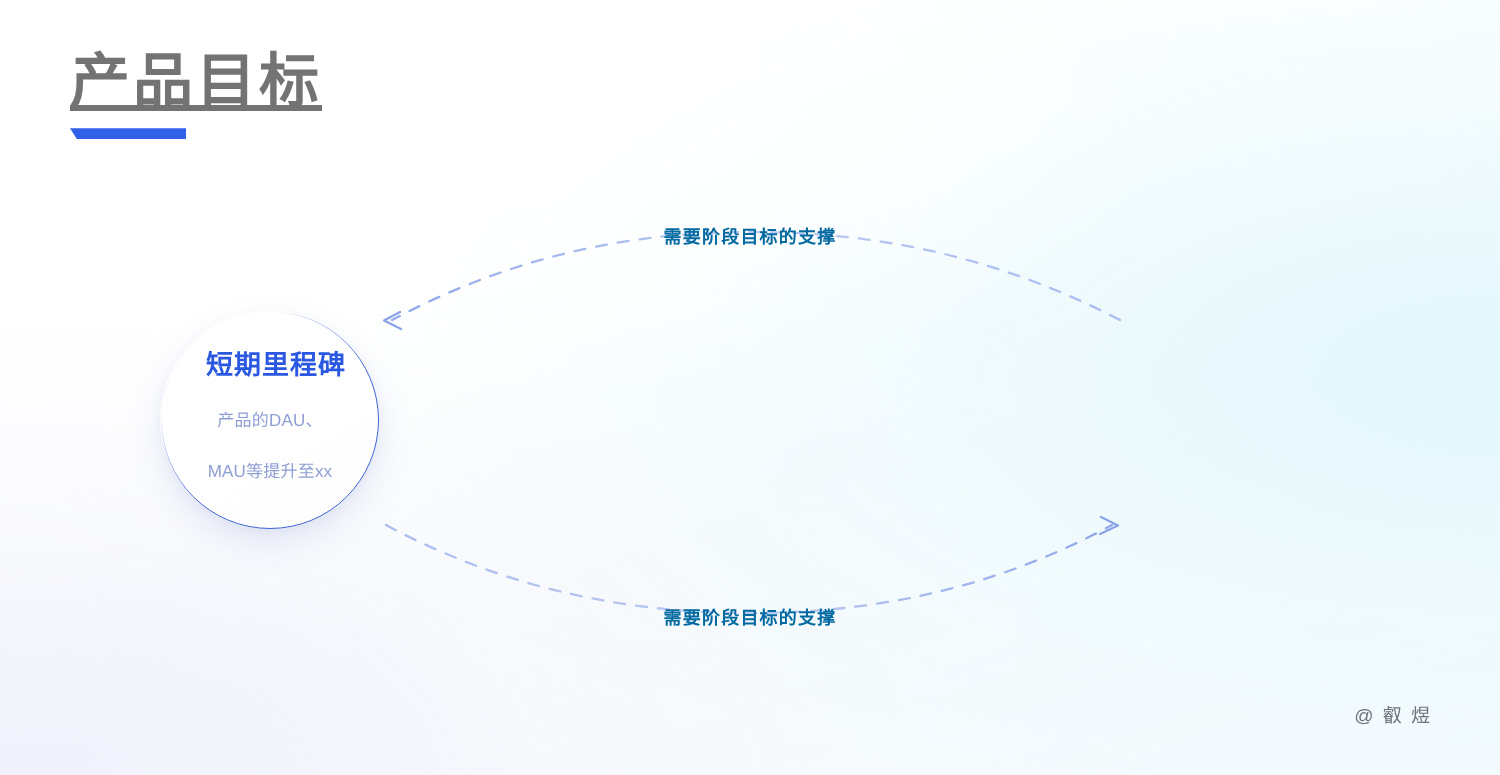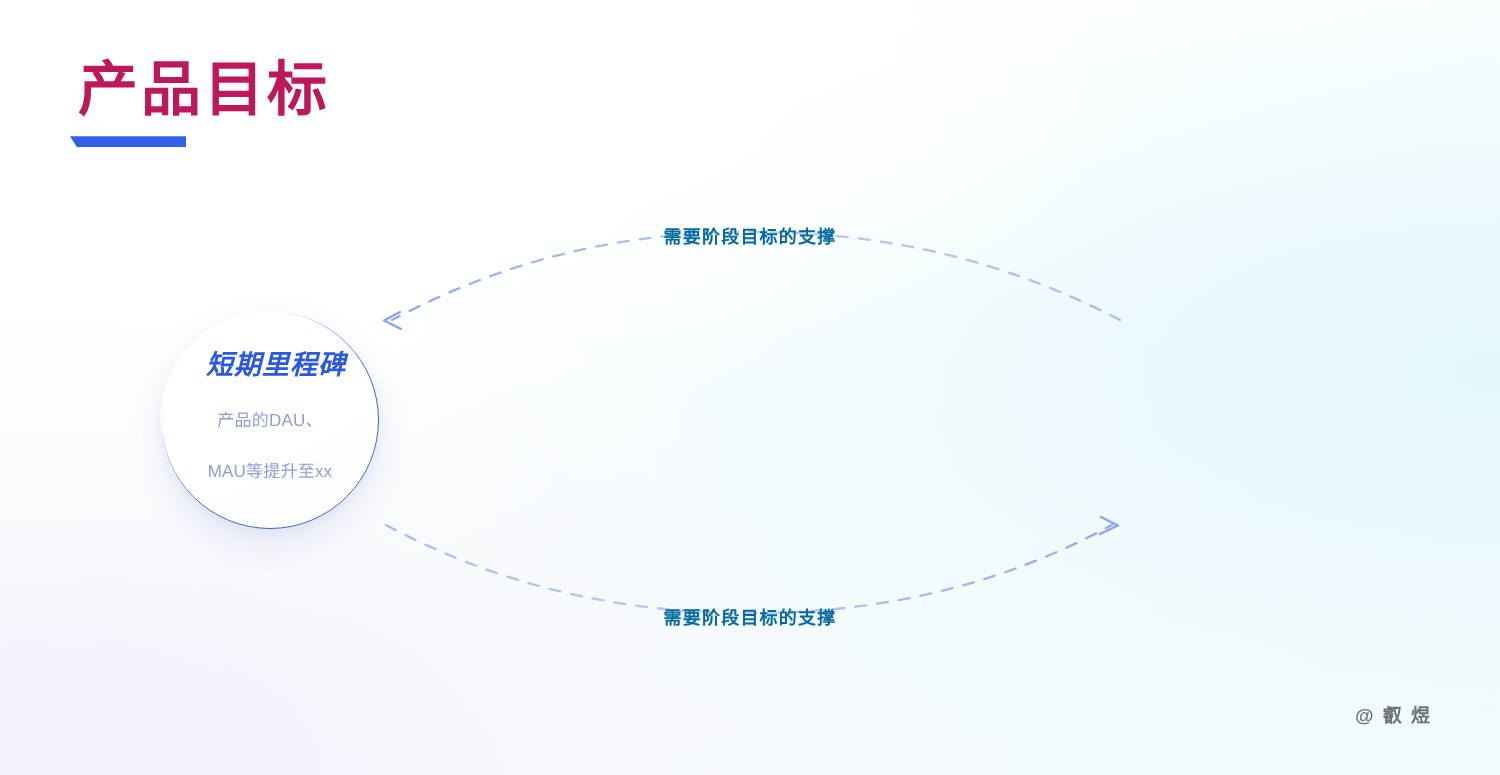--- a/index.html
+++ b/index.html
@@ -44,28 +44,29 @@
       radial-gradient(70% 60% at 28% 8%, rgba(255,255,255,1) 0%, rgba(255,255,255,0.65) 45%, rgba(255,255,255,0) 75%);
   }
 
   
   .title-block {
     position: absolute;
     left: 70px;
     top: 48px;
   }
   .page-title {
-    margin: 8px;
+    margin: 0;
     font-size: 60px;
     line-height: 1.12;
     font-weight: 700;
     letter-spacing: 3px;
-    color: #be185d;
+    color: #737373;
     font-family: "Liberation Sans", "DejaVu Sans", sans-serif;
     white-space: nowrap;
+    text-decoration: underline;
   }
   .title-underline {
     margin-top: 13px;
     width: 116px;
     height: 11px;
     background: #3360e8;
     clip-path: polygon(0 0, 100% 0, 100% 100%, 7px 100%);
   }
 
   
@@ -118,21 +119,20 @@
     pointer-events: none;
   }
   .node > * { position: relative; z-index: 2; }
 
   .node-left  { left: 161px;  top: 311px; }
   .node-right { left: 1132px; top: 311px; }
 
   .node-title {
     font-size: 27px;
     font-weight: 700;
-    font-style: italic;
     letter-spacing: 1px;
     color: #2a58e0;
     margin: 0 0 14px 12px;
     white-space: nowrap;
   }
   .node-desc {
     font-size: 17px;
     line-height: 1.55;
     color: #8e9ed4;
     letter-spacing: 0.2px;
@@ -155,21 +155,20 @@
 
   
   .watermark {
     position: absolute;
     right: 68px;
     bottom: 48px;
     font-size: 19px;
     letter-spacing: 2px;
     color: #6f737b;
     white-space: nowrap;
-    font-weight: bold;
   }
 </style>
 </head>
 <body>
 
 <div class="slide">
 
   <div class="bg-layer bg-base"></div>
   <div class="bg-layer bg-cyan"></div>
   <div class="bg-layer bg-violet"></div>

